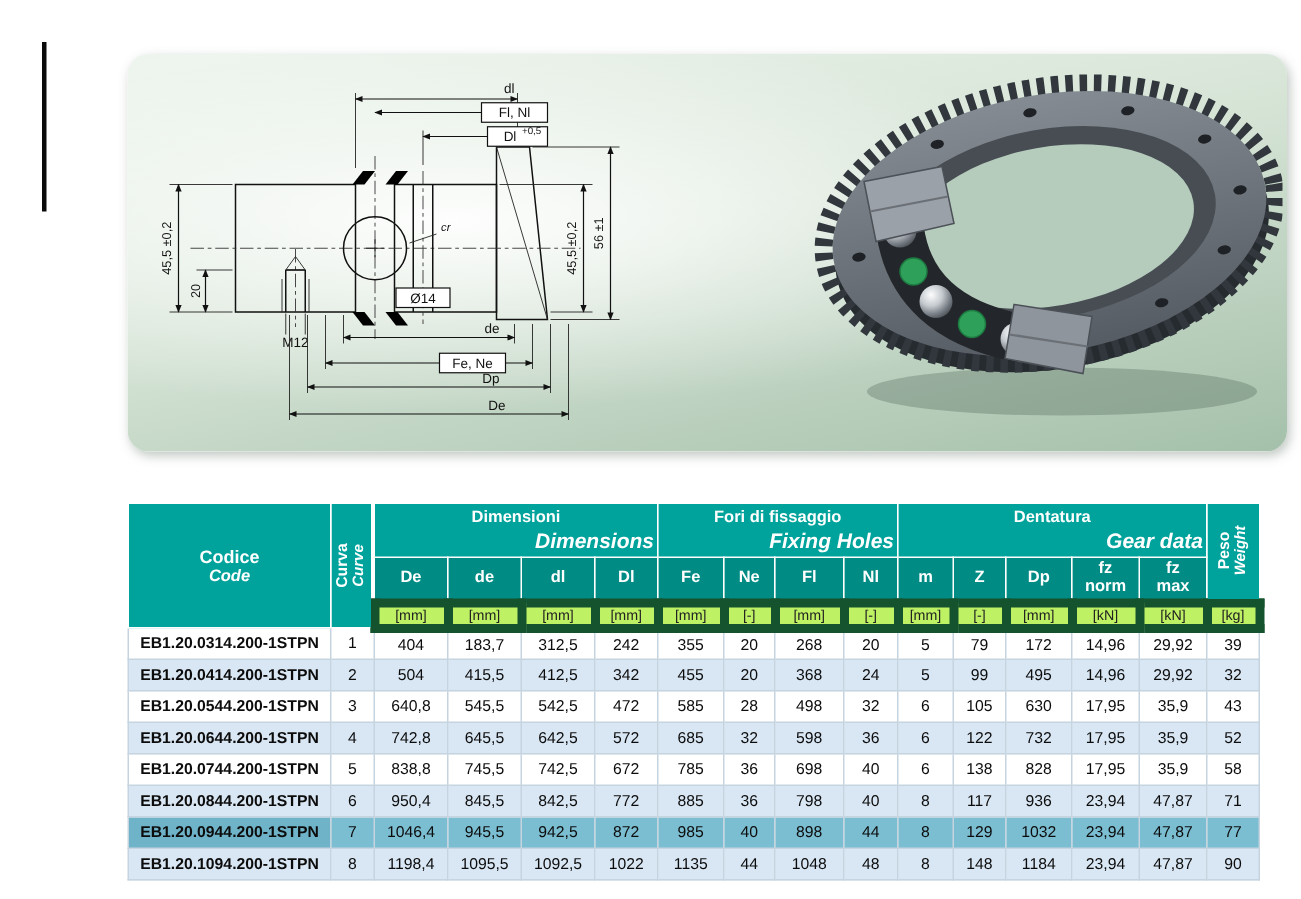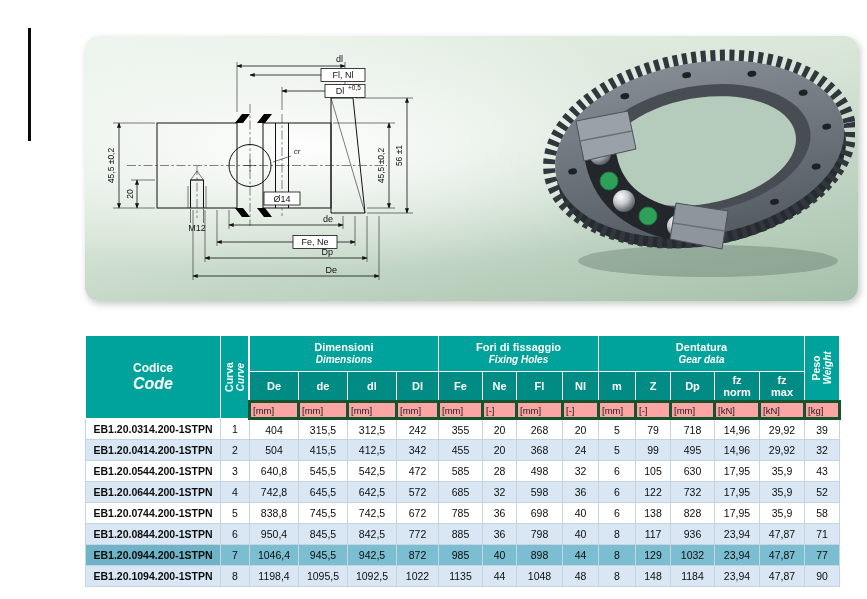--- a/index.html
+++ b/index.html
@@ -32,30 +32,30 @@
 
   
   table.spec{position:absolute;left:85px;top:307px;border-collapse:collapse;table-layout:fixed;}
   table.spec th,table.spec td{padding:0 2px;box-sizing:border-box;}
   .gband{background:#00a39b;color:#fff;border:1px solid #fff;text-align:center;vertical-align:middle;}
   .dband{background:#008c84;color:#fff;border:1px solid #fff;text-align:center;vertical-align:middle;}
   tr.h1>th{height:36px;}
   tr.h2>th{height:30px;}
   tr.h3>td{height:17px;}
   .gb .it{display:block;font-weight:bold;font-size:11px;line-height:1.15;}
-  .gb .en{display:block;font-style:italic;font-size:10px;font-weight:600;line-height:1.15;}
+  .gb .en{display:block;font-style:italic;font-size:14px;font-weight:600;line-height:1.15;text-align:right;}
   .codiceh .it{display:block;font-weight:bold;font-size:12px;}
-  .codiceh .en{display:block;font-style:italic;font-size:16px;font-weight:600;}
+  .codiceh .en{display:block;font-style:italic;font-size:11px;font-weight:600;}
   th.colname{font-weight:bold;font-size:11px;white-space:pre-line;line-height:1.1;}
   .vth{position:relative;}
   .vrot{position:absolute;left:50%;top:50%;transform:translate(-50%,-50%) rotate(-90deg);
         white-space:nowrap;text-align:center;line-height:1.15;}
   .vrot .it{font-weight:bold;font-size:10.5px;display:block;}
   .vrot .en{font-style:italic;font-size:10px;font-weight:600;display:block;}
-  td.unit{background:#fca5a5;color:#222;font-size:9.5px;border:3px solid #14532d;}
+  td.unit{background:#bef264;color:#222;font-size:9.5px;border:6px solid #14532d;text-align:center;}
   tbody.rows td{border:1px solid #c6d4df;text-align:center;font-size:10.5px;height:21px;color:#0c0c0c;}
   tbody.rows tr:nth-child(odd) td{background:#ffffff;}
   tbody.rows tr:nth-child(even) td{background:#d9e7f4;}
   tbody.rows td.code{font-weight:bold;font-size:10.5px;}
   tbody.rows tr.hl td{background:#7bbdd1;}
   tbody.rows tr.hl td.code{background:#6fb3c8;}
 
   
   .nit{position:absolute;left:88px;top:564px;font-size:10px;line-height:14px;color:#161616;}
   .nen{position:absolute;left:465px;top:564px;font-size:10px;line-height:14px;font-style:italic;color:#161616;}
@@ -313,30 +313,30 @@
         <td class="unit">[kN]</td>
         <td class="unit">[kN]</td>
         <td class="unit">[kg]</td>
       </tr>
     </thead>
     <tbody class="rows">
         <tr>
     <td class="code">EB1.20.0314.200-1STPN</td>
     <td class="curve">1</td>
     <td class="val">404</td>
-    <td class="val">315,5</td>
+    <td class="val">183,7</td>
     <td class="val">312,5</td>
     <td class="val">242</td>
     <td class="val">355</td>
     <td class="val">20</td>
     <td class="val">268</td>
     <td class="val">20</td>
     <td class="val">5</td>
     <td class="val">79</td>
-    <td class="val">718</td>
+    <td class="val">172</td>
     <td class="val">14,96</td>
     <td class="val">29,92</td>
     <td class="val">39</td>
   </tr>
         <tr>
     <td class="code">EB1.20.0414.200-1STPN</td>
     <td class="curve">2</td>
     <td class="val">504</td>
     <td class="val">415,5</td>
     <td class="val">412,5</td>

